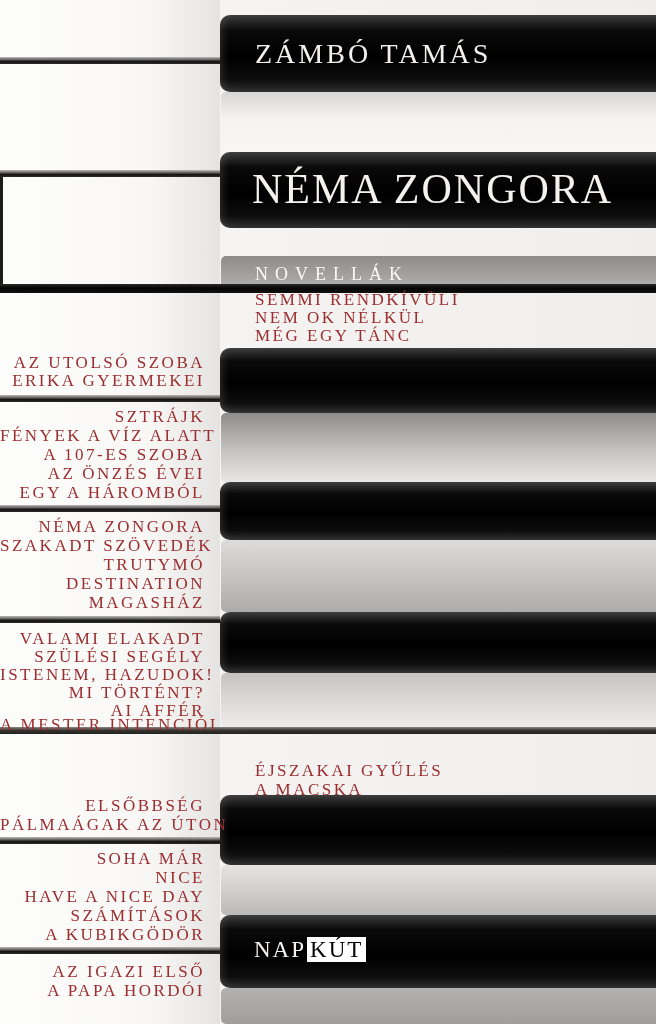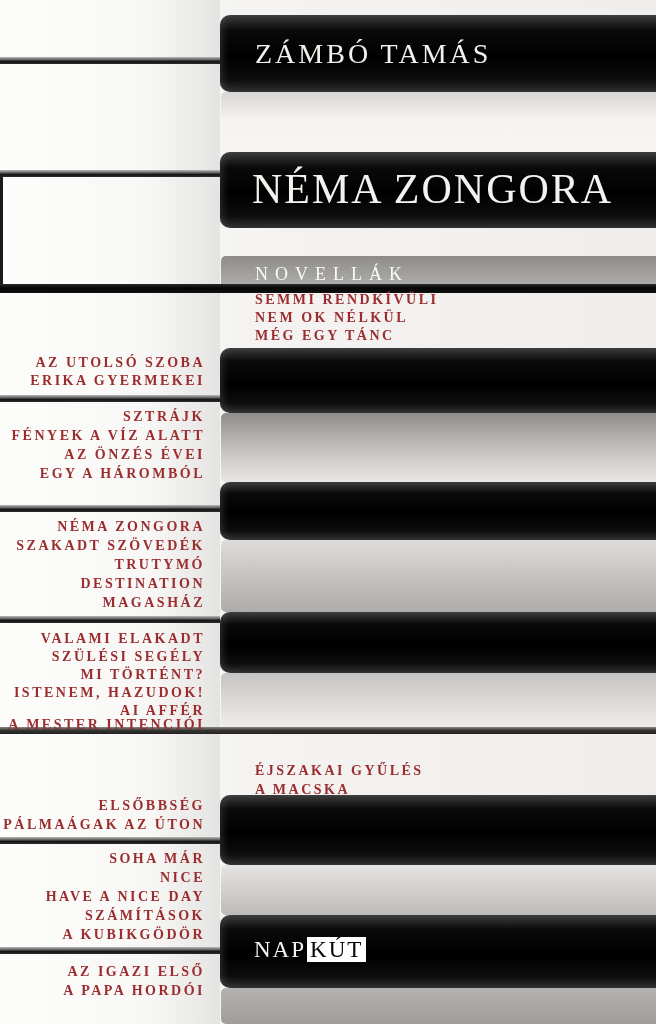--- a/index.html
+++ b/index.html
@@ -29,22 +29,22 @@
     border-radius:10px 0 0 10px;
     background:linear-gradient(180deg,#3d3d3d 0%,#0a0a0a 20%,#000 55%,#0d0d0d 84%,#303030 100%);
     box-shadow:inset 6px 0 8px -4px rgba(90,90,90,.5);
   }
   
   .grey-band{position:absolute;left:221px;right:0;border-radius:5px 0 0 5px;}
   
   .stories{
     position:absolute;
     color:#9b2d2e;
-    font-weight:bold;
-    font-size:14px;
+    font-weight:normal;
+    font-size:17px;
     line-height:18px;
     letter-spacing:2.5px;
     white-space:nowrap;
   }
   .stories.align-right{left:0;width:205px;text-align:right;}
   .stories.align-left{left:255px;text-align:left;}
   .stories.lh19{line-height:19px;}
   .author{
     position:absolute;left:35px;top:23px;
     color:#f2f0ec;font-size:28px;letter-spacing:3px;white-space:nowrap;
@@ -118,37 +118,38 @@
   </div>
 
   <div class="stories align-right" style="top:354px;">
     <div>AZ UTOLSÓ SZOBA</div>
     <div>ERIKA GYERMEKEI</div>
   </div>
 
   <div class="stories align-right lh19" style="top:407px;">
     <div>SZTRÁJK</div>
     <div>FÉNYEK A VÍZ ALATT</div>
+    <div>A 107-ES SZOBA</div>
     <div>AZ ÖNZÉS ÉVEI</div>
     <div>EGY A HÁROMBÓL</div>
   </div>
 
   <div class="stories align-right lh19" style="top:517px;">
     <div>NÉMA ZONGORA</div>
     <div>SZAKADT SZÖVEDÉK</div>
     <div>TRUTYMÓ</div>
     <div>DESTINATION</div>
     <div>MAGASHÁZ</div>
   </div>
 
   <div class="stories align-right" style="top:630px;">
     <div>VALAMI ELAKADT</div>
     <div>SZÜLÉSI SEGÉLY</div>
+    <div>ISTENEM, HAZUDOK!</div>
     <div>MI TÖRTÉNT?</div>
-    <div>ISTENEM, HAZUDOK!</div>
     <div>AI AFFÉR</div>
   </div>
 
   <div class="stories align-right" style="top:716px;">
     <div>A MESTER INTENCIÓI</div>
   </div>
 
   <div class="stories align-left lh19" style="top:761px;">
     <div>ÉJSZAKAI GYŰLÉS</div>
     <div>A MACSKA</div>

